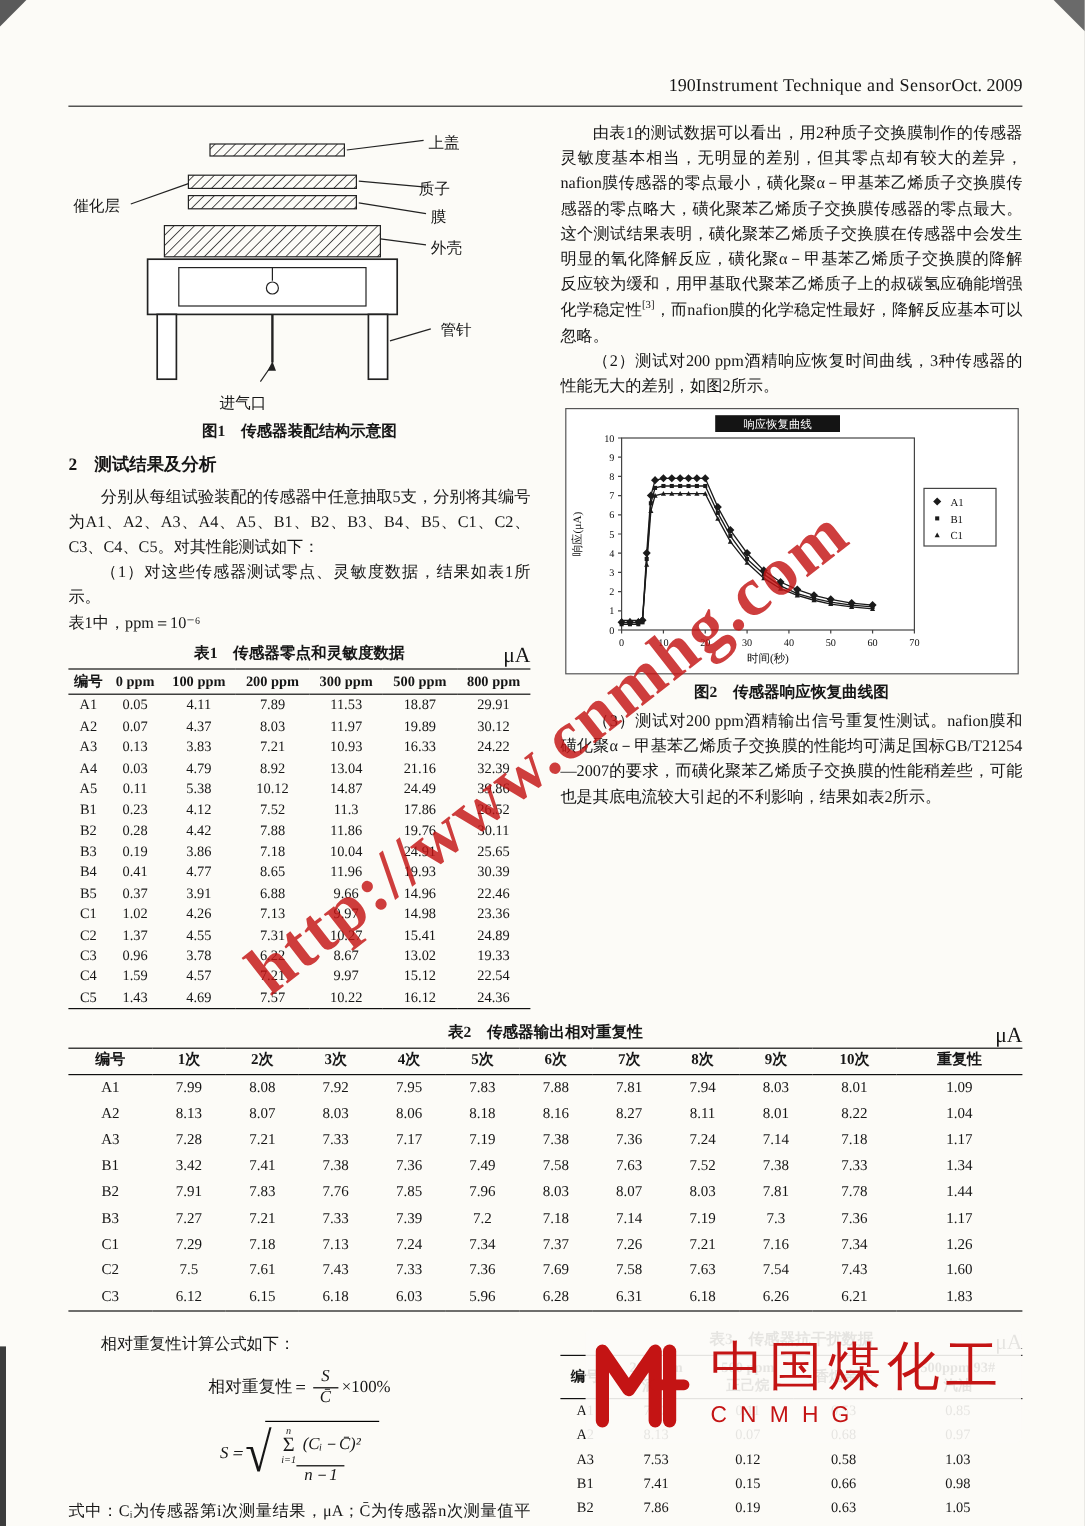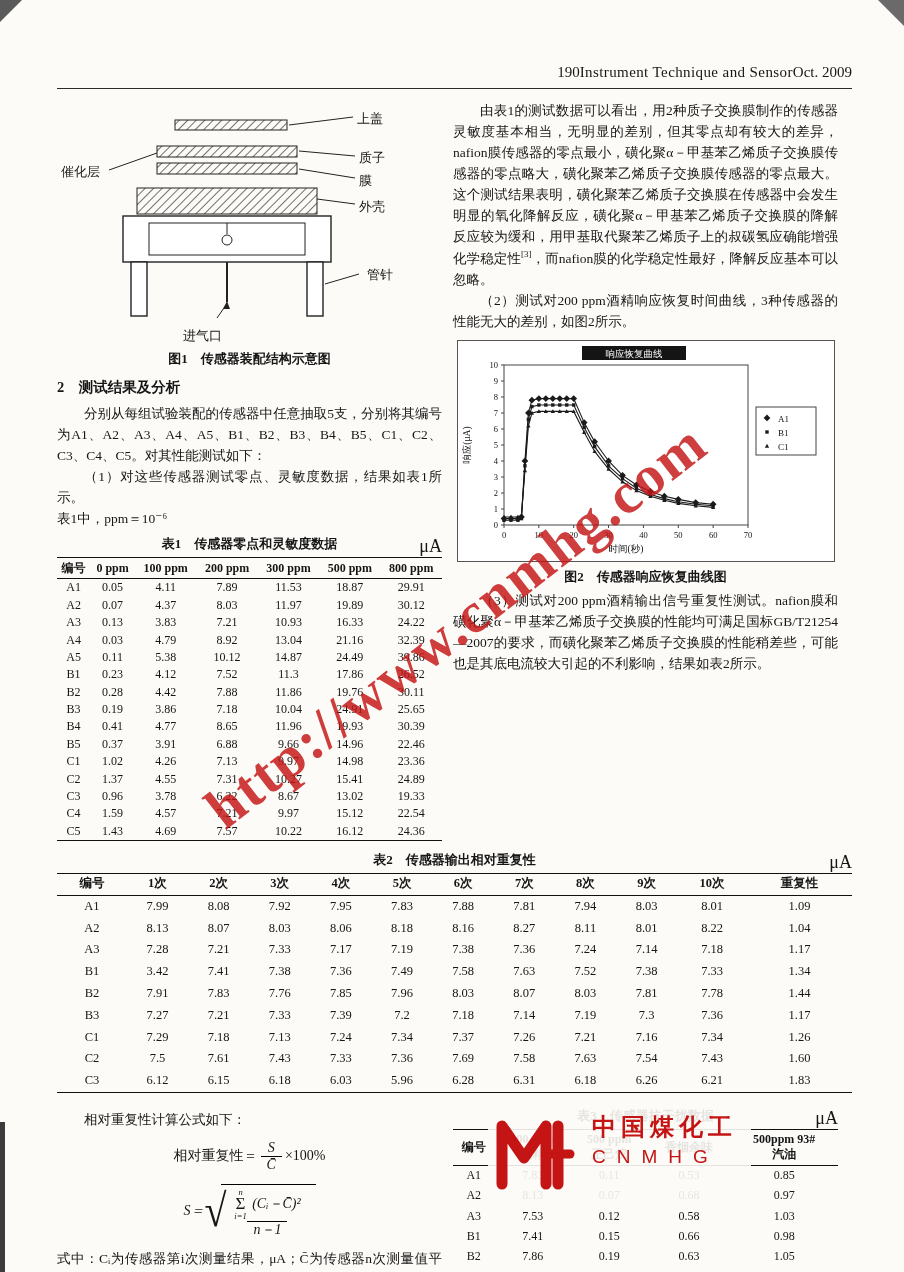--- a/index.html
+++ b/index.html
@@ -6,21 +6,21 @@
   html,body{width:904px;height:1272px}
   body{background:#8a8a8a;font-family:"Liberation Serif","DejaVu Serif",serif;color:#161616}
   .page{position:relative;width:904px;height:1272px;background:#fcfbf7;overflow:hidden}
   .scan-corner{position:absolute;width:0;height:0;border-style:solid}
   .scan-tl{top:0;left:0;border-width:22px 22px 0 0;border-color:#5a5a5a transparent transparent transparent}
   .scan-tr{top:0;right:0;border-width:0 26px 26px 0;border-color:transparent #6a6a6a transparent transparent}
   .scan-bl{position:absolute;left:0;bottom:0;width:5px;height:150px;background:#3c3c3c}
   .header{position:absolute;top:64px;left:57px;width:795px;display:flex;justify-content:flex-end;align-items:flex-end;font-size:15px;padding-bottom:7px;border-bottom:1.8px solid #2b2b2b}
   .header .jt{letter-spacing:.4px}
   .content{position:absolute;top:100px;left:57px;width:795px}
-  .cols{display:flex;gap:11px}
+  .cols{display:flex;gap:25px}
   .col{width:385px}
   p.body{font-size:13.5px;line-height:1.56;text-align:justify;text-indent:2em}
   p.noindent{text-indent:0}
   .h2{font-weight:bold;font-size:14.5px;margin:10px 0 6px}
   .figcap,.tcap{text-align:center;font-weight:bold;font-size:13px;margin:6px 0 4px;position:relative}
   .tcap .unit{position:absolute;right:0;top:1px;font-weight:normal;font-size:18px}
   
   .fig1{position:relative;width:384px;height:238px;margin-top:6px}
   .fig1 svg{position:absolute;left:0;top:0}
   .fig1 .lbl{position:absolute;font-size:13px;white-space:nowrap}
@@ -45,21 +45,21 @@
   .rad{font-size:40px;font-weight:400;line-height:.8;margin-right:-5px;transform:scaleY(1.15)}
   .radgroup{border-top:1.6px solid #000;padding:3px 6px 0 4px;display:inline-block}
   .sum{display:inline-flex;flex-direction:column;align-items:center;line-height:1;vertical-align:middle;margin-right:2px}
   .sum .lim{font-size:8.5px}
   .sum .sigma{font-size:17px;line-height:.95}
   sup.supref{font-size:9px}
   
   .watermark{position:absolute;left:66px;top:592px;width:780px;text-align:center;transform:rotate(-38deg);font-size:58px;font-weight:bold;letter-spacing:2px;opacity:.82;pointer-events:none;z-index:30}
   .logo{position:absolute;left:488px;top:1108px;z-index:31;display:flex;align-items:flex-start;gap:14px;background:rgba(252,251,247,.9);padding:6px 14px 10px 6px;border-radius:4px}
   .logo-texts{display:flex;flex-direction:column}
-  .logo-cn{font-size:24px;font-weight:bold;letter-spacing:5px;line-height:1.15}
+  .logo-cn{font-size:44px;font-weight:normal;letter-spacing:5px;line-height:1.15}
   .logo-en{font-size:19px;letter-spacing:11px;margin-top:4px;font-family:"Liberation Sans",sans-serif}
 </style>
 </head>
 <body>
 
 <div class="page">
   <div class="scan-corner scan-tl"></div>
   <div class="scan-corner scan-tr"></div>
   <div class="scan-bl"></div>
 
@@ -100,21 +100,21 @@
 
             <rect x="74" y="156" width="16" height="54" fill="#fff" stroke="#222" stroke-width="1.4"></rect>
             <rect x="250" y="156" width="16" height="54" fill="#fff" stroke="#222" stroke-width="1.4"></rect>
             <line x1="170" y1="156" x2="170" y2="196" stroke="#222" stroke-width="2"></line>
             <line x1="268" y1="178" x2="302" y2="168" stroke="#222"></line>
 
             <line x1="160" y1="212" x2="169" y2="199" stroke="#222"></line>
             <polygon points="170,195 166,203 173,203" fill="#222"></polygon>
           </svg>
           <span class="lbl" style="left:300px;top:4px">上盖</span>
-          <span class="lbl" style="left:302px;top:43px">质子</span>
+          <span class="lbl" style="left:292px;top:43px">质子</span>
           <span class="lbl" style="left:302px;top:66px">膜</span>
           <span class="lbl" style="left:4px;top:57px">催化层</span>
           <span class="lbl" style="left:302px;top:92px">外壳</span>
           <span class="lbl" style="left:310px;top:160px">管针</span>
           <span class="lbl" style="left:126px;top:221px">进气口</span>
         </div>
         <div class="figcap">图1　传感器装配结构示意图</div>
 
         <div class="h2">2　测试结果及分析</div>
         <p class="body">分别从每组试验装配的传感器中任意抽取5支，分别将其编号为A1、A2、A3、A4、A5、B1、B2、B3、B4、B5、C1、C2、C3、C4、C5。对其性能测试如下：</p>

